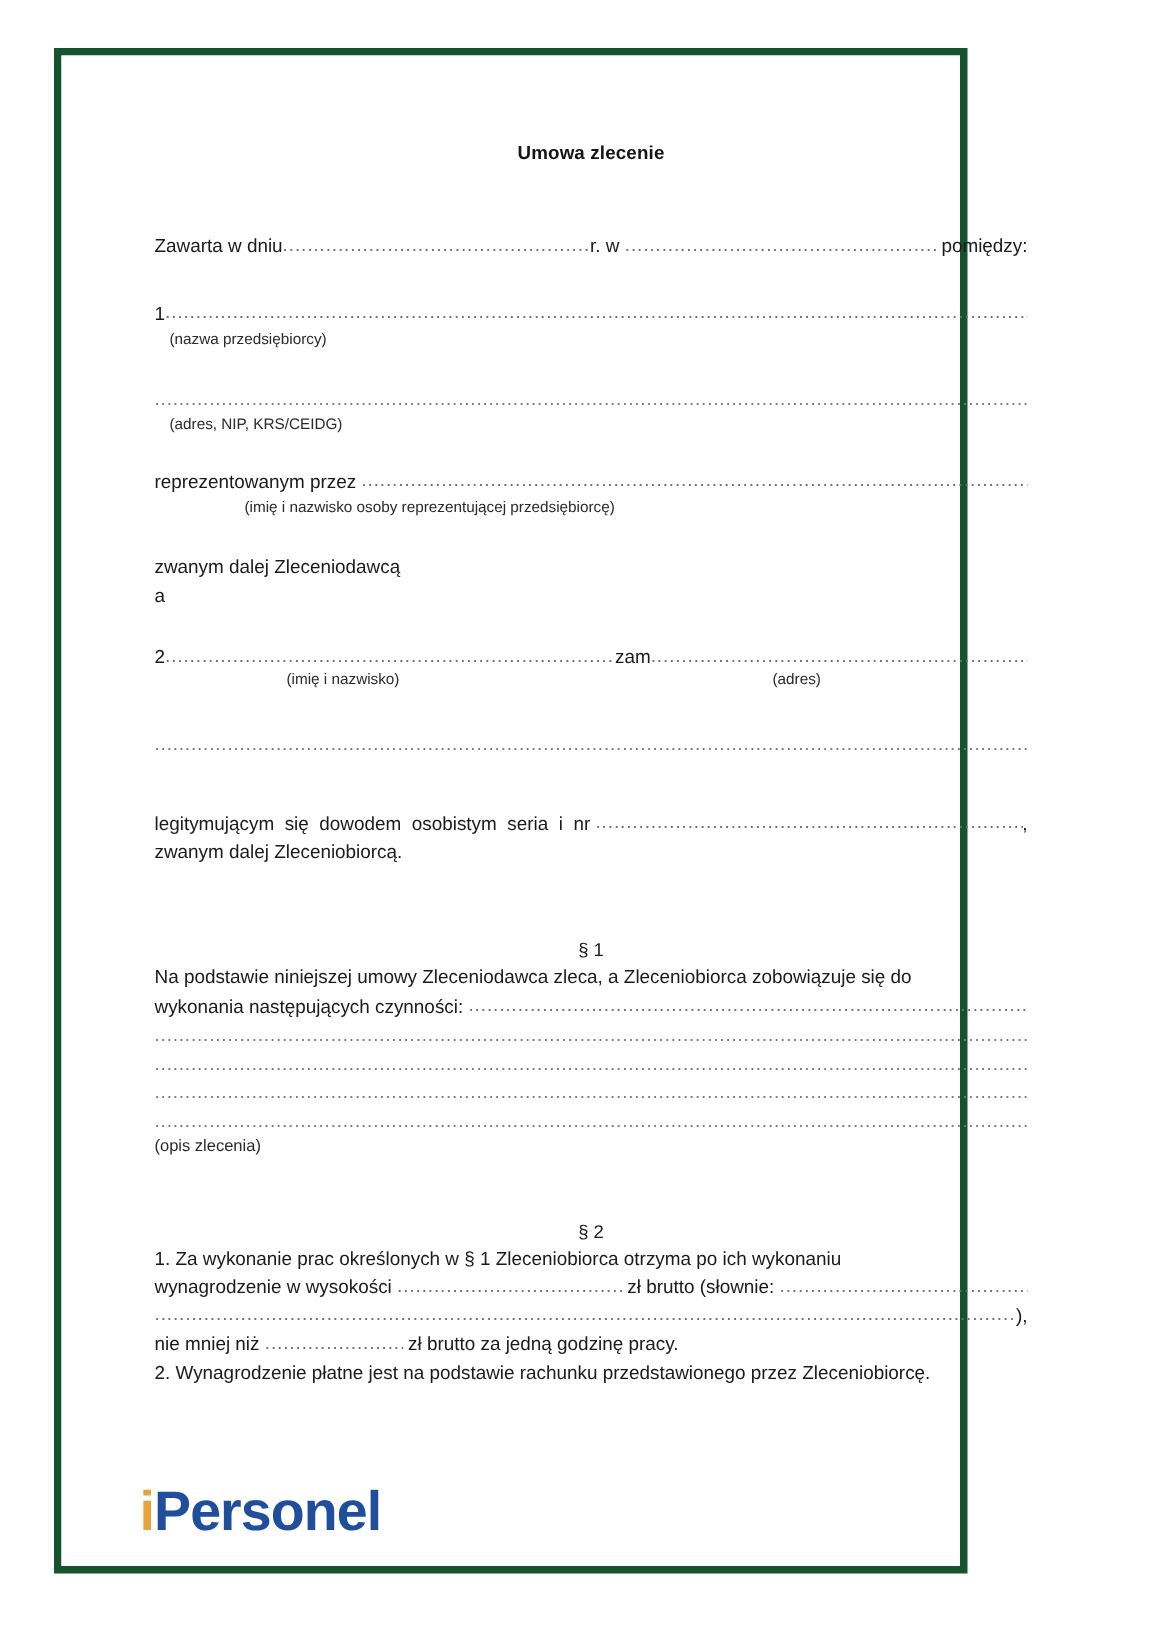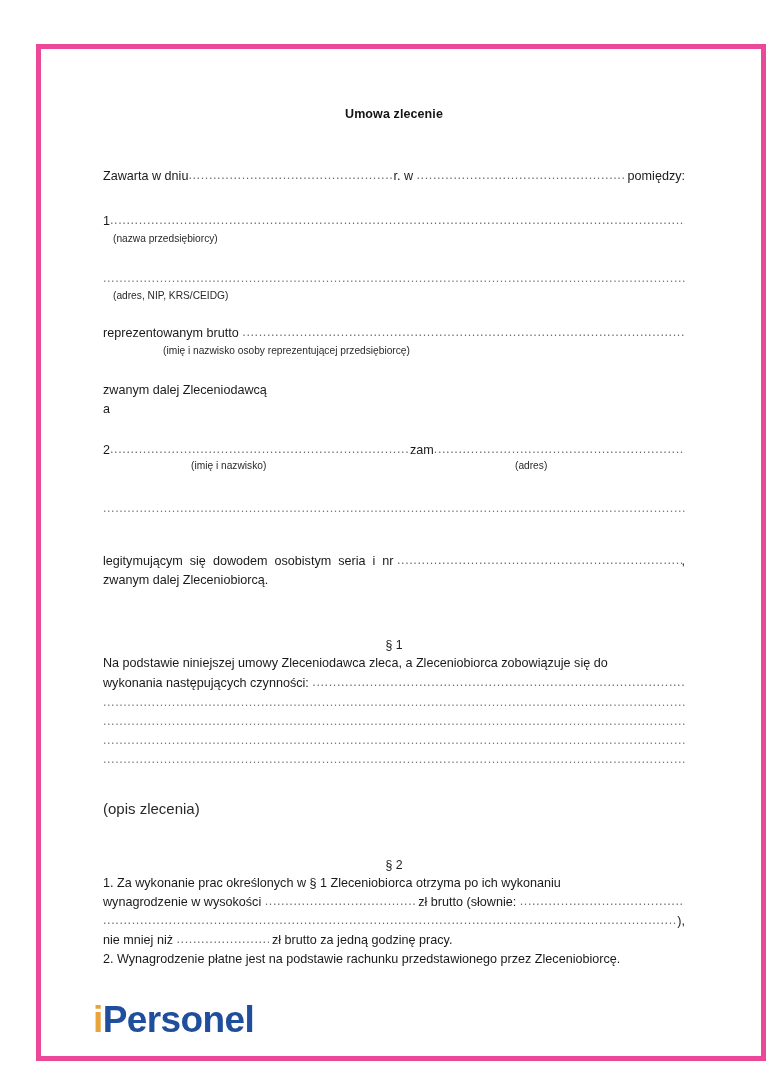--- a/index.html
+++ b/index.html
@@ -21,24 +21,24 @@
     width: 768px;
     height: 1086px;
     background: #ffffff;
     box-sizing: border-box;
   }
 
   
   .frame {
     position: absolute;
     left: 36px;
-    top: 44px;
-    width: 730px;
+    top: 32px;
+    width: 609px;
     height: 1017px;
-    border: 5px solid #ec4899;
+    border: 5px solid #14532d;
     box-sizing: border-box;
     background: #ffffff;
   }
   .frame-inner {
     position: absolute;
     left: 0;
     top: 0;
     right: 0;
     bottom: 0;
     border: 1px solid #ffffff;
@@ -114,24 +114,23 @@
     font-size: 10.2px;
     color: #2a2a2a;
   }
   .caption-row span {
     position: absolute;
     top: 0;
     white-space: nowrap;
   }
 
   .caption-line {
-    font-size: 15px;
+    font-size: 11px;
     color: #2a2a2a;
     line-height: 15px;
-    margin-top: 32px;
   }
   .caption-center {
     text-align: left;
     font-size: 10.2px;
     color: #2a2a2a;
     line-height: 16px;
   }
 
   .sec-head {
     text-align: center;
@@ -202,21 +201,21 @@
       <div class="caption-center" style="padding-left:10px;">(nazwa przedsiębiorcy)</div>
 
       <div class="spacer-22"></div>
 
       <div class="fullrule">.....................................................................................................................................................................</div>
       <div class="caption-center" style="padding-left:10px;">(adres, NIP, KRS/CEIDG)</div>
 
       <div class="spacer-20"></div>
 
       <div class="row">
-        <span class="txt">reprezentowanym brutto </span>
+        <span class="txt">reprezentowanym przez </span>
         <span class="dots"></span>
       </div>
       <div class="caption-center" style="padding-left:60px;">(imię i nazwisko osoby reprezentującej przedsiębiorcę)</div>
 
       <div class="spacer-22"></div>
 
       <div class="line"> zwanym dalej Zleceniodawcą</div>
       <div class="line">a</div>
 
       <div class="spacer-22"></div>

